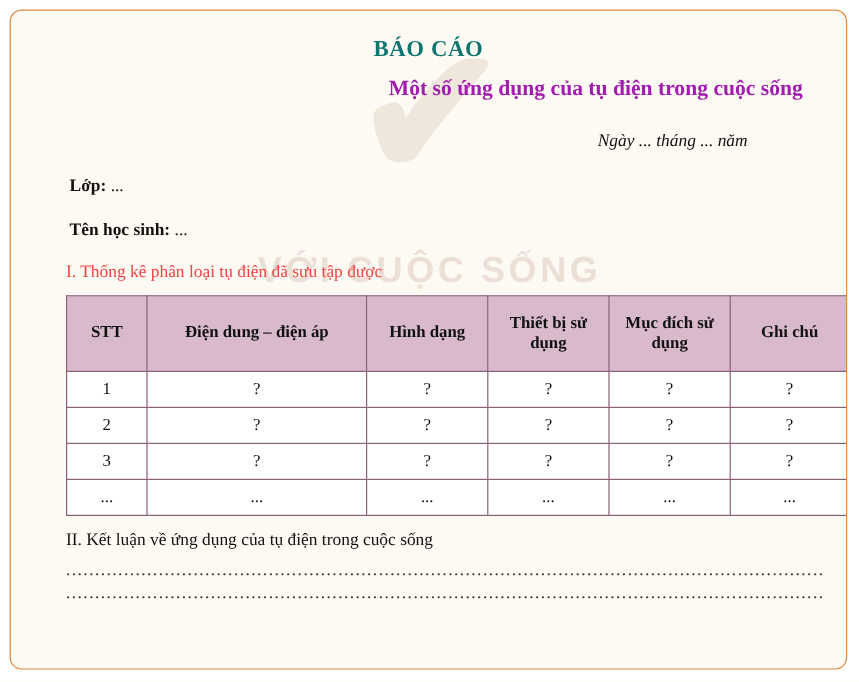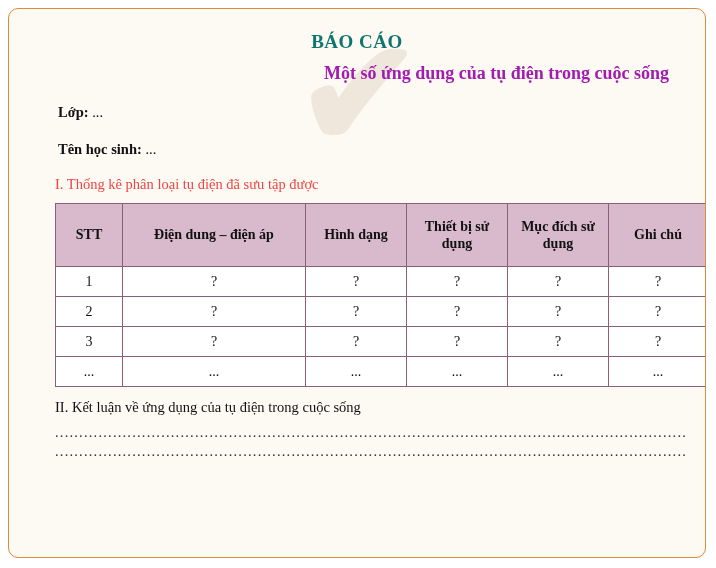--- a/index.html
+++ b/index.html
@@ -163,20 +163,21 @@
   <div class="watermark">
     <div class="wm-logo">✔</div>
     <div class="wm-line2">VỚI CUỘC SỐNG</div>
   </div>
 
   <div class="content">
 
     <div class="title-main">BÁO CÁO</div>
     <div class="title-sub">Một số ứng dụng của tụ điện trong cuộc sống</div>
 
+    <div class="date-line">Ngày ...  tháng ... năm</div>
 
     <div class="field">
       <b>Lớp:</b>
       <span>...</span>
     </div>
 
     <div class="field">
       <b>Tên học sinh:</b>
       <span>...</span>
     </div>

